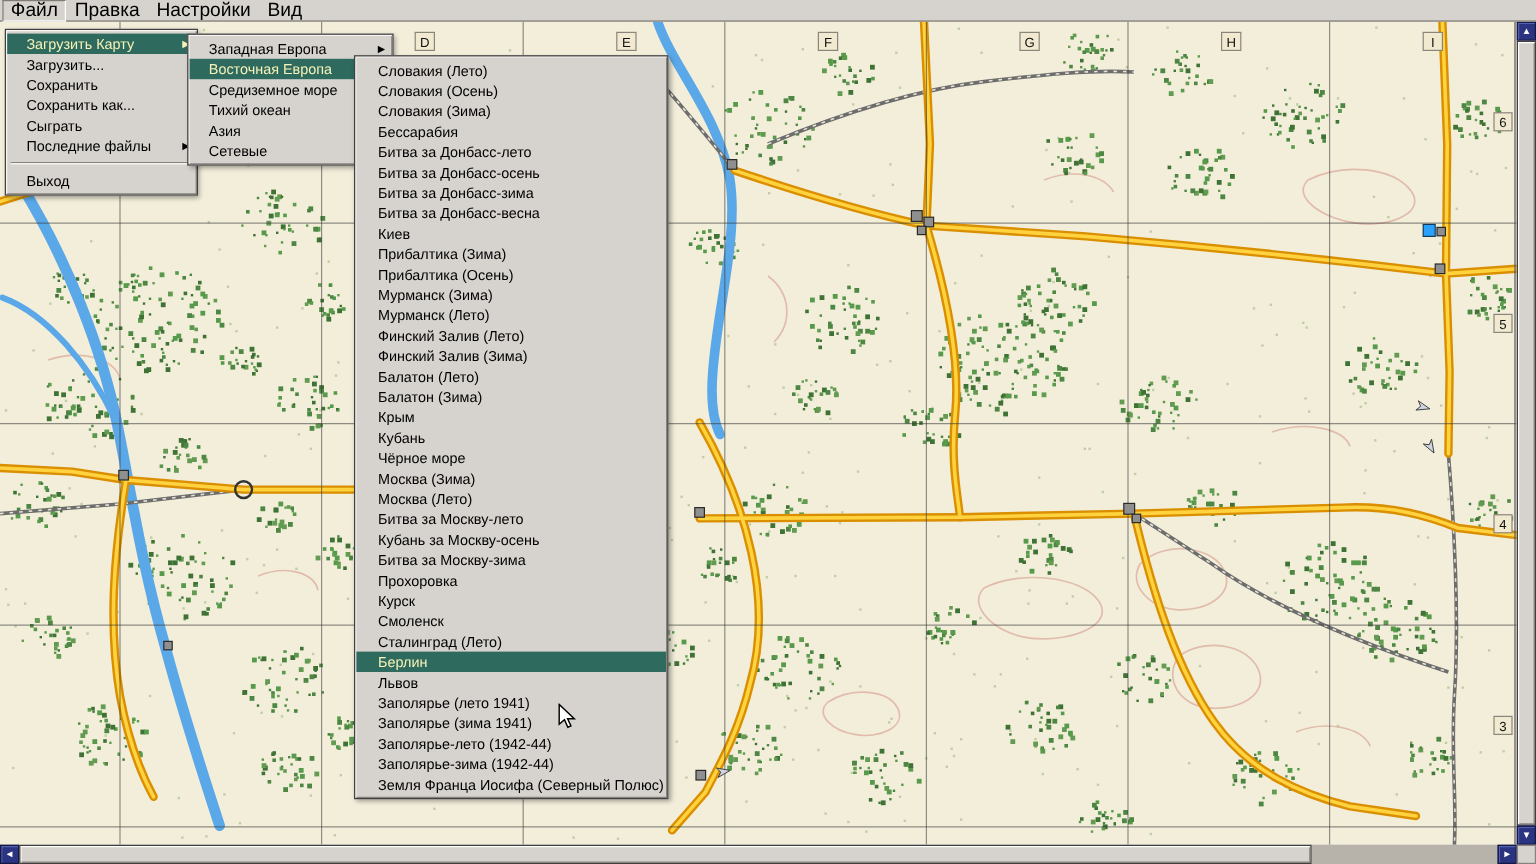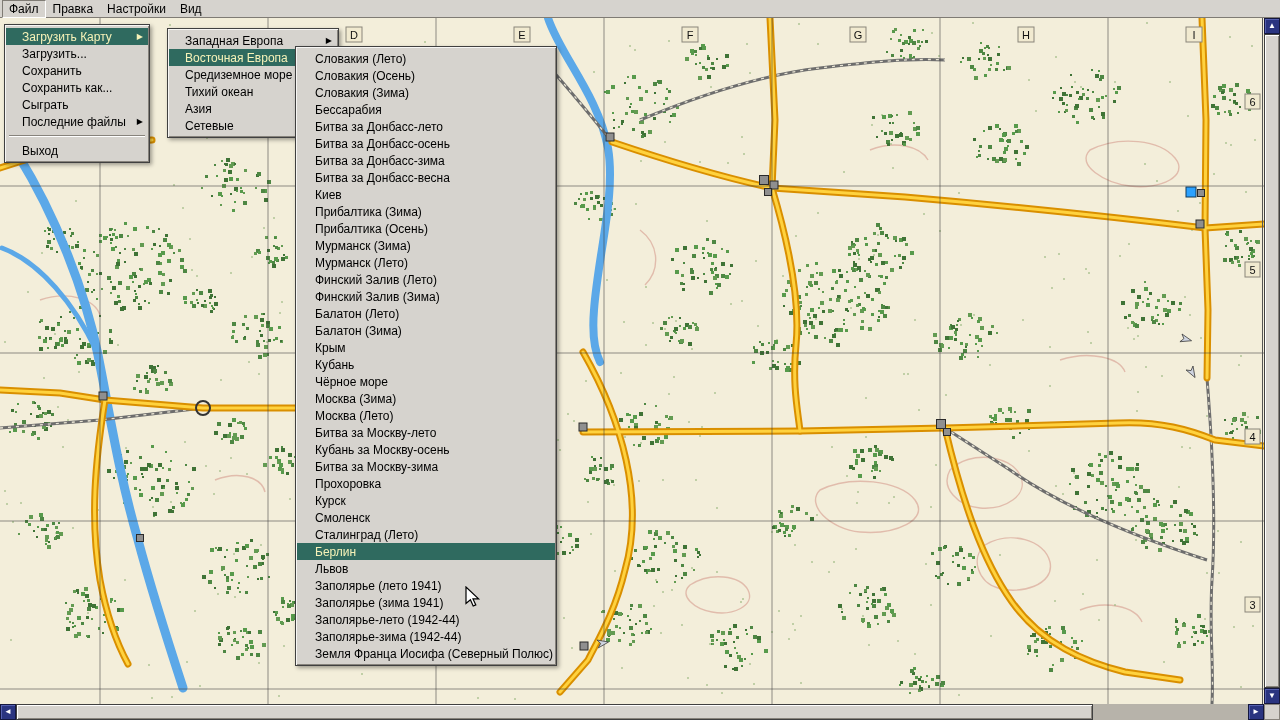--- a/index.html
+++ b/index.html
@@ -2,37 +2,37 @@
 <html style="--hl: #2f6a5f; --hlt: #f6f2b8;"><head>
 <meta charset="utf-8">
 <style>
   *{margin:0;padding:0;box-sizing:border-box}
   html,body{width:1280px;height:720px}
   body{position:relative;overflow:hidden;font-family:"Liberation Sans",sans-serif;background:#d6d3ce}
 
   
   #menubar{position:absolute;top:0;left:0;width:1280px;height:18px;background:#d6d3ce;
     border-bottom:1px solid #7f7b74;display:flex;align-items:center;padding-left:2px;z-index:50}
-  .mb-item{font-size:12px;line-height:14px;padding:1px 6px;color:#000;border:1px solid transparent;cursor:default}
+  .mb-item{font-size:16px;line-height:14px;padding:1px 6px;color:#000;border:1px solid transparent;cursor:default}
   .mb-item.active{border-color:#7f7b74 #ffffff #ffffff #7f7b74;background:#d6d3ce}
 
   
   #map-svg{position:absolute;top:18px;left:0;z-index:1;display:block}
 
   
   .menu-panel{position:absolute;background:#d6d3ce;border:1px solid #404040;
     box-shadow:inset 1px 1px 0 #f7f6f4, inset -1px -1px 0 #87837c, 2px 2px 4px rgba(0,0,0,.35);
     padding:3px 1px;z-index:60}
   .menu-item{height:17px;display:flex;align-items:center;padding:0 18px 0 16px;
     font-size:12px;color:#000;position:relative;white-space:nowrap;cursor:default}
   .menu-item .mi-arrow{position:absolute;right:5px;top:4px;font-size:8px;line-height:9px}
   .menu-item.hl{background:var(--hl,#2f6a5f);color:var(--hlt,#f6f2b8)}
   .menu-sep{height:2px;border-top:1px solid #87837c;border-bottom:1px solid #ffffff;margin:5px 3px}
-  #file-menu{left:4px;top:24px;width:146px}
-  #region-menu{left:167px;top:28px;width:172px}
+  #file-menu{left:4px;top:24px;width:161px}
+  #region-menu{left:156px;top:28px;width:172px}
   #scenario-menu{left:295px;top:46px;width:262px}
   #scenario-menu .menu-item{padding:0 16px 0 18px}
 
   
   .sb{position:absolute;background:#b7b3aa;z-index:40}
   #vscroll{right:0;top:18px;width:16px;height:686px}
   #hscroll{left:0;top:704px;width:1264px;height:16px}
   #sb-corner{position:absolute;right:0;top:704px;width:16px;height:16px;background:#d6d3ce;
     border:1px solid #87837c;z-index:40}
   .sb-btn{position:absolute;width:16px;height:16px;background:#2a3480;color:#fff;

